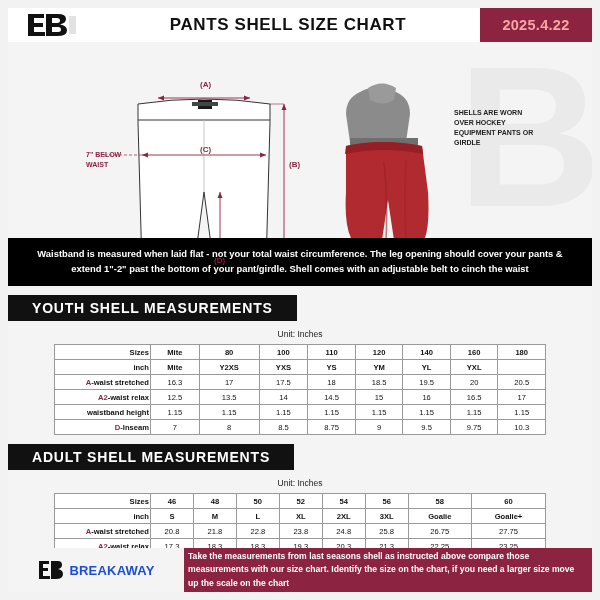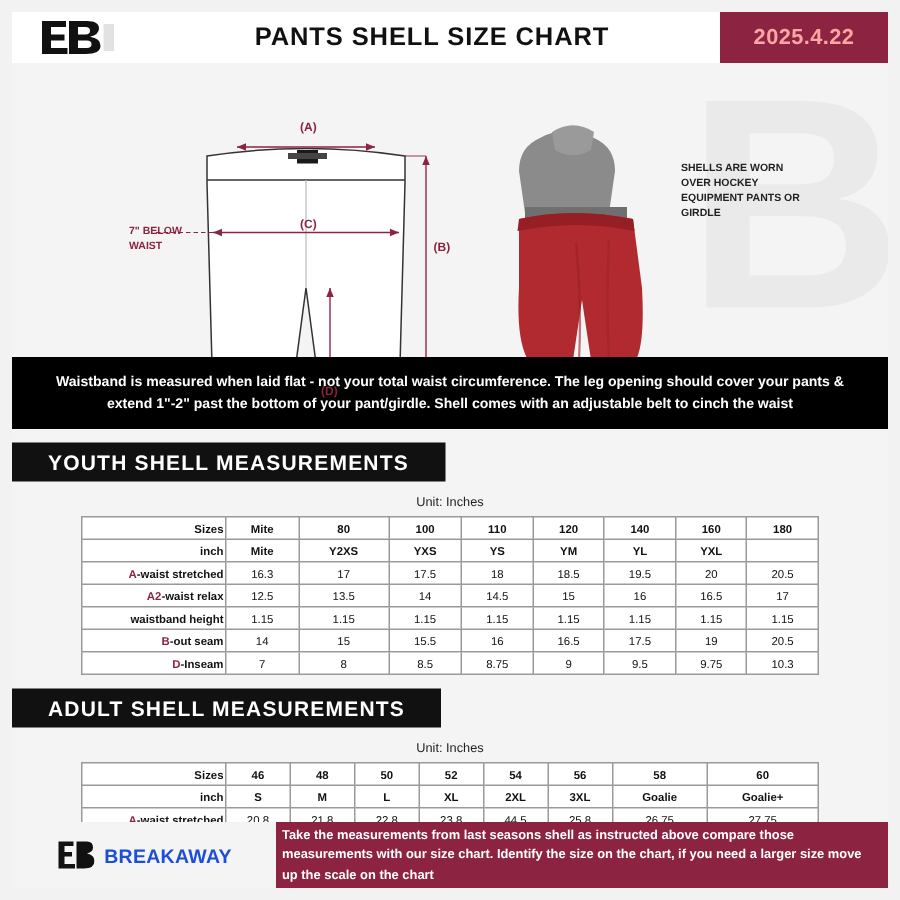--- a/index.html
+++ b/index.html
@@ -267,31 +267,20 @@
             <td>1.15</td>
             <td>1.15</td>
             <td>1.15</td>
             <td>1.15</td>
             <td>1.15</td>
             <td>1.15</td>
             <td>1.15</td>
             <td>1.15</td>
           </tr>
           <tr>
-            <td class="lbl"><span class="tag">B</span>-out seam</td>
-            <td>14</td>
-            <td>15</td>
-            <td>15.5</td>
-            <td>16</td>
-            <td>16.5</td>
-            <td>17.5</td>
-            <td>19</td>
-            <td>20.5</td>
-          </tr>
-          <tr>
             <td class="lbl"><span class="tag">D</span>-Inseam</td>
             <td>7</td>
             <td>8</td>
             <td>8.5</td>
             <td>8.75</td>
             <td>9</td>
             <td>9.5</td>
             <td>9.75</td>
             <td>10.3</td>
           </tr>
@@ -325,21 +314,21 @@
             <td>3XL</td>
             <td>Goalie</td>
             <td>Goalie+</td>
           </tr>
           <tr>
             <td class="lbl"><span class="tag">A</span>-waist stretched</td>
             <td>20.8</td>
             <td>21.8</td>
             <td>22.8</td>
             <td>23.8</td>
-            <td>44.5</td>
+            <td>24.8</td>
             <td>25.8</td>
             <td>26.75</td>
             <td>27.75</td>
           </tr>
           <tr>
             <td class="lbl"><span class="tag">A2</span>-waist relax</td>
             <td>17.3</td>
             <td>18.3</td>
             <td>18.3</td>
             <td>19.3</td>

